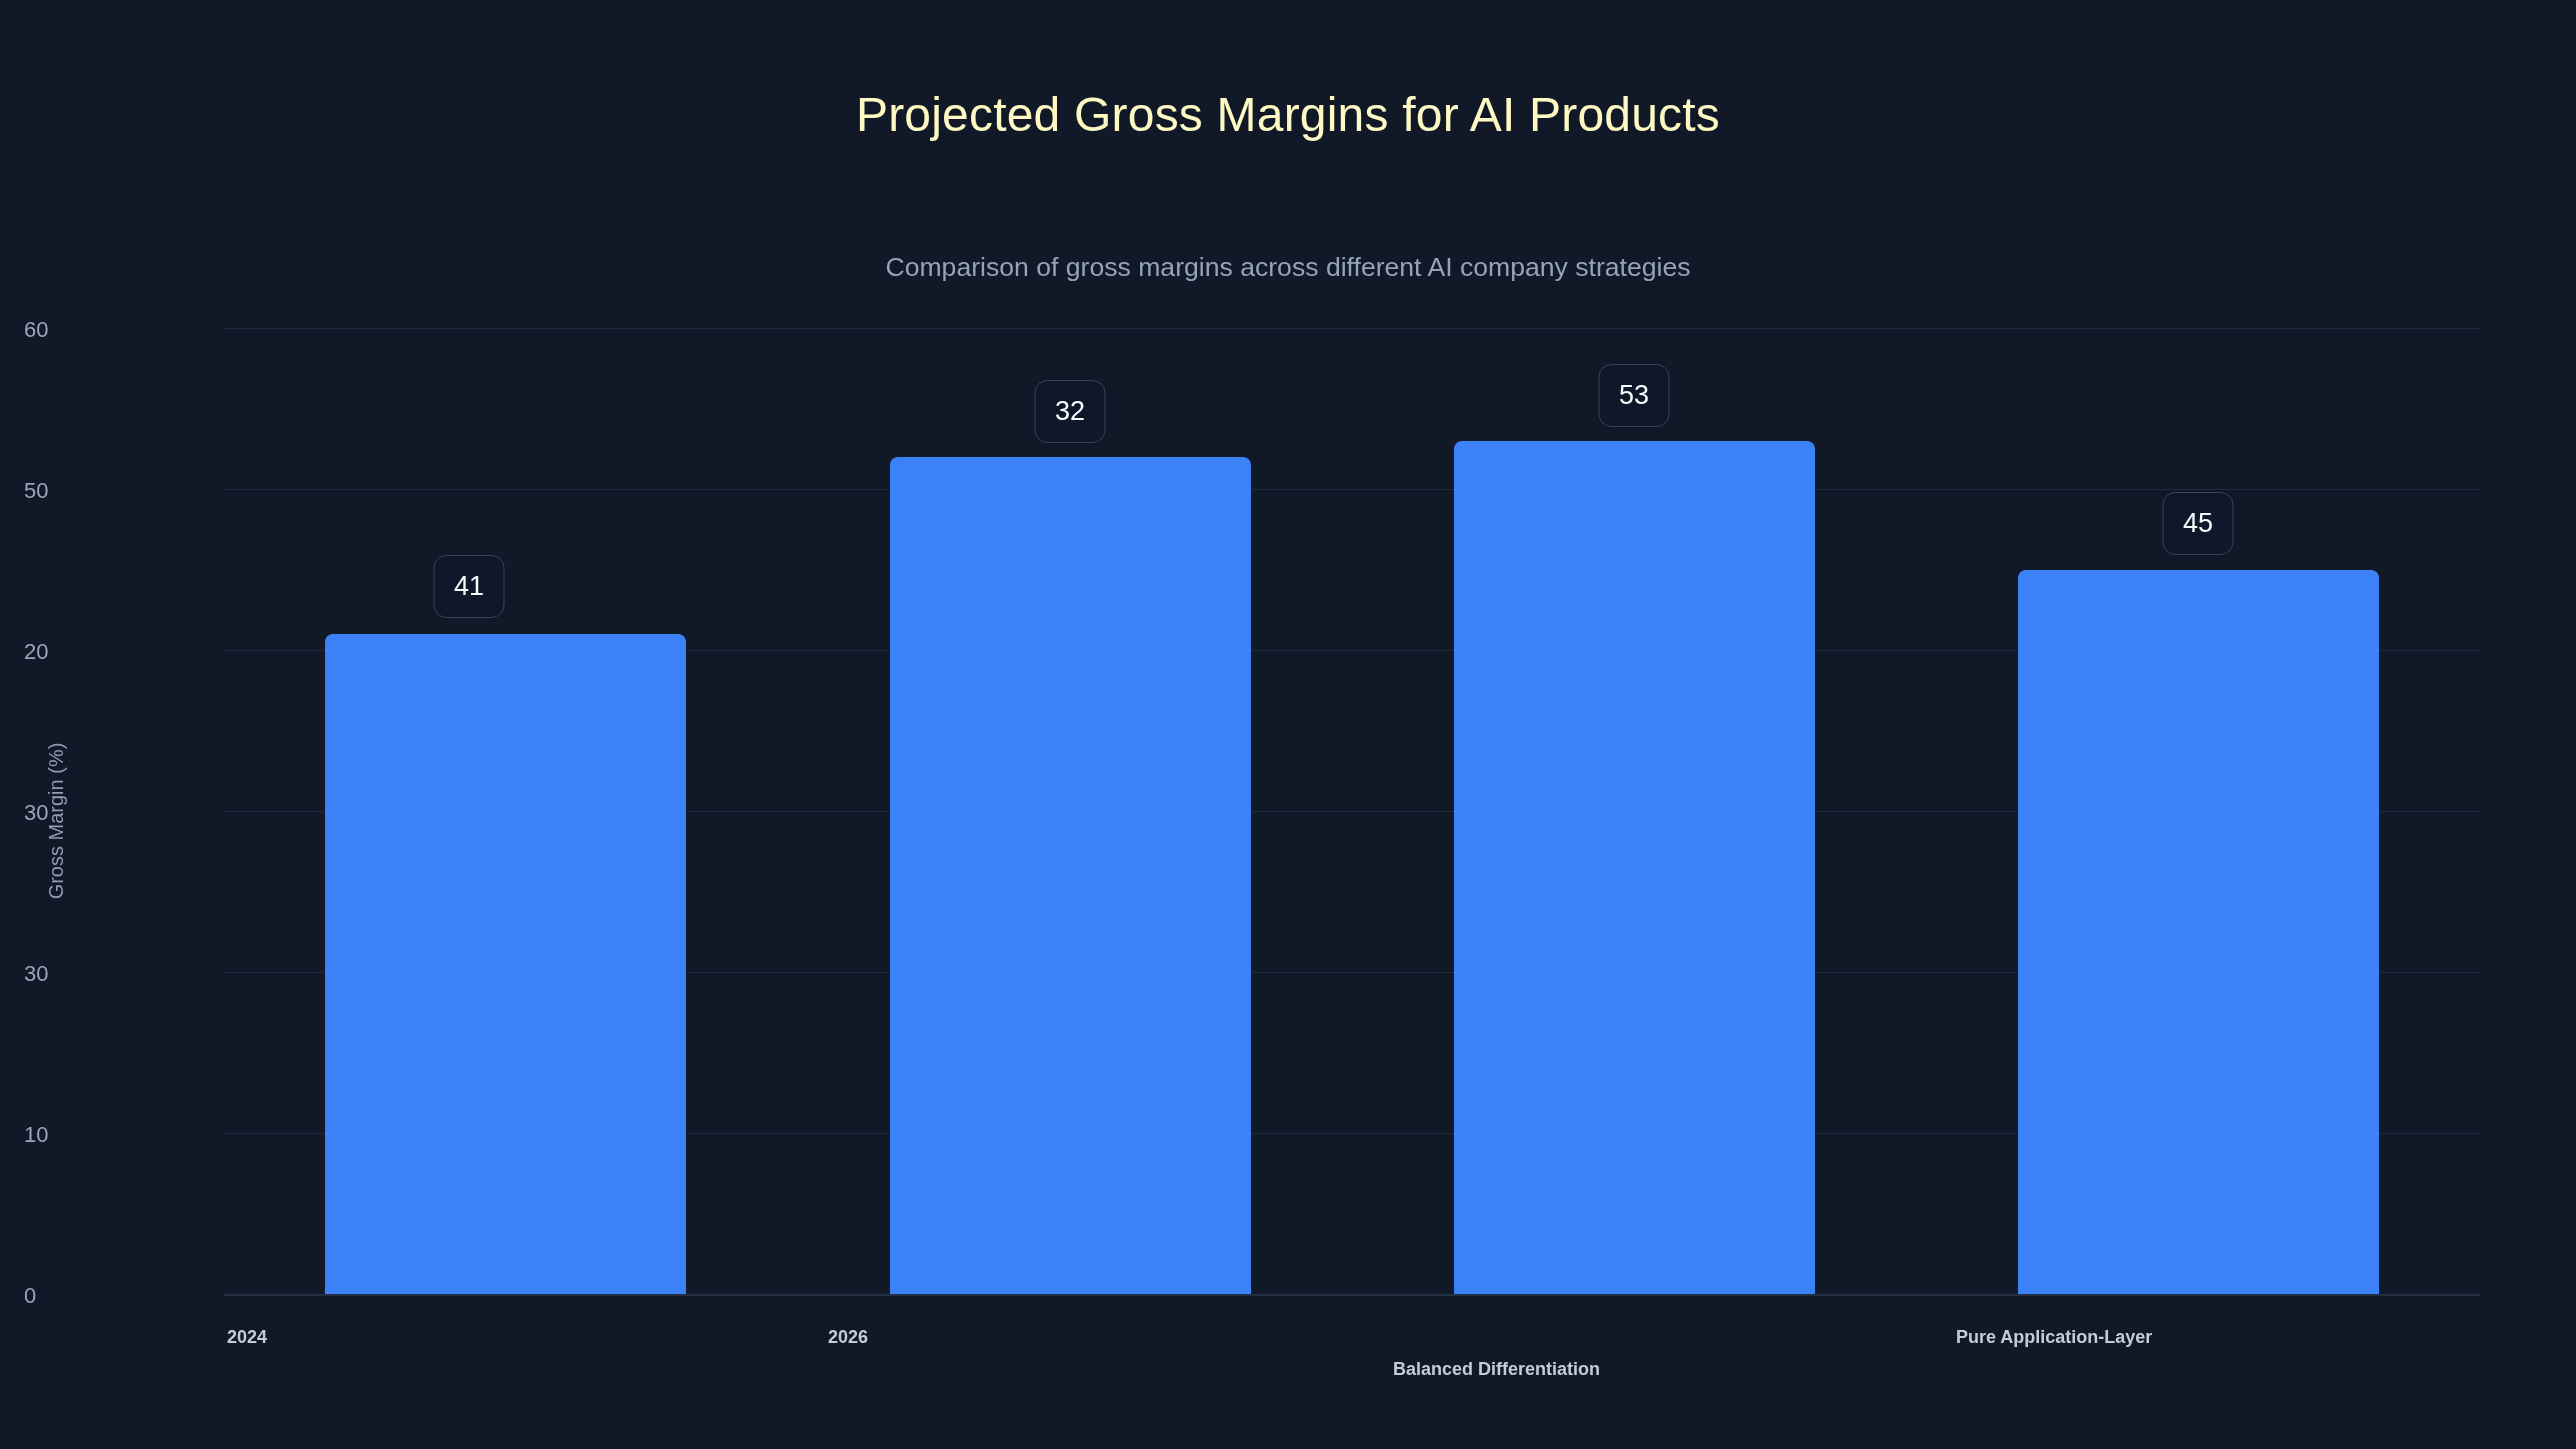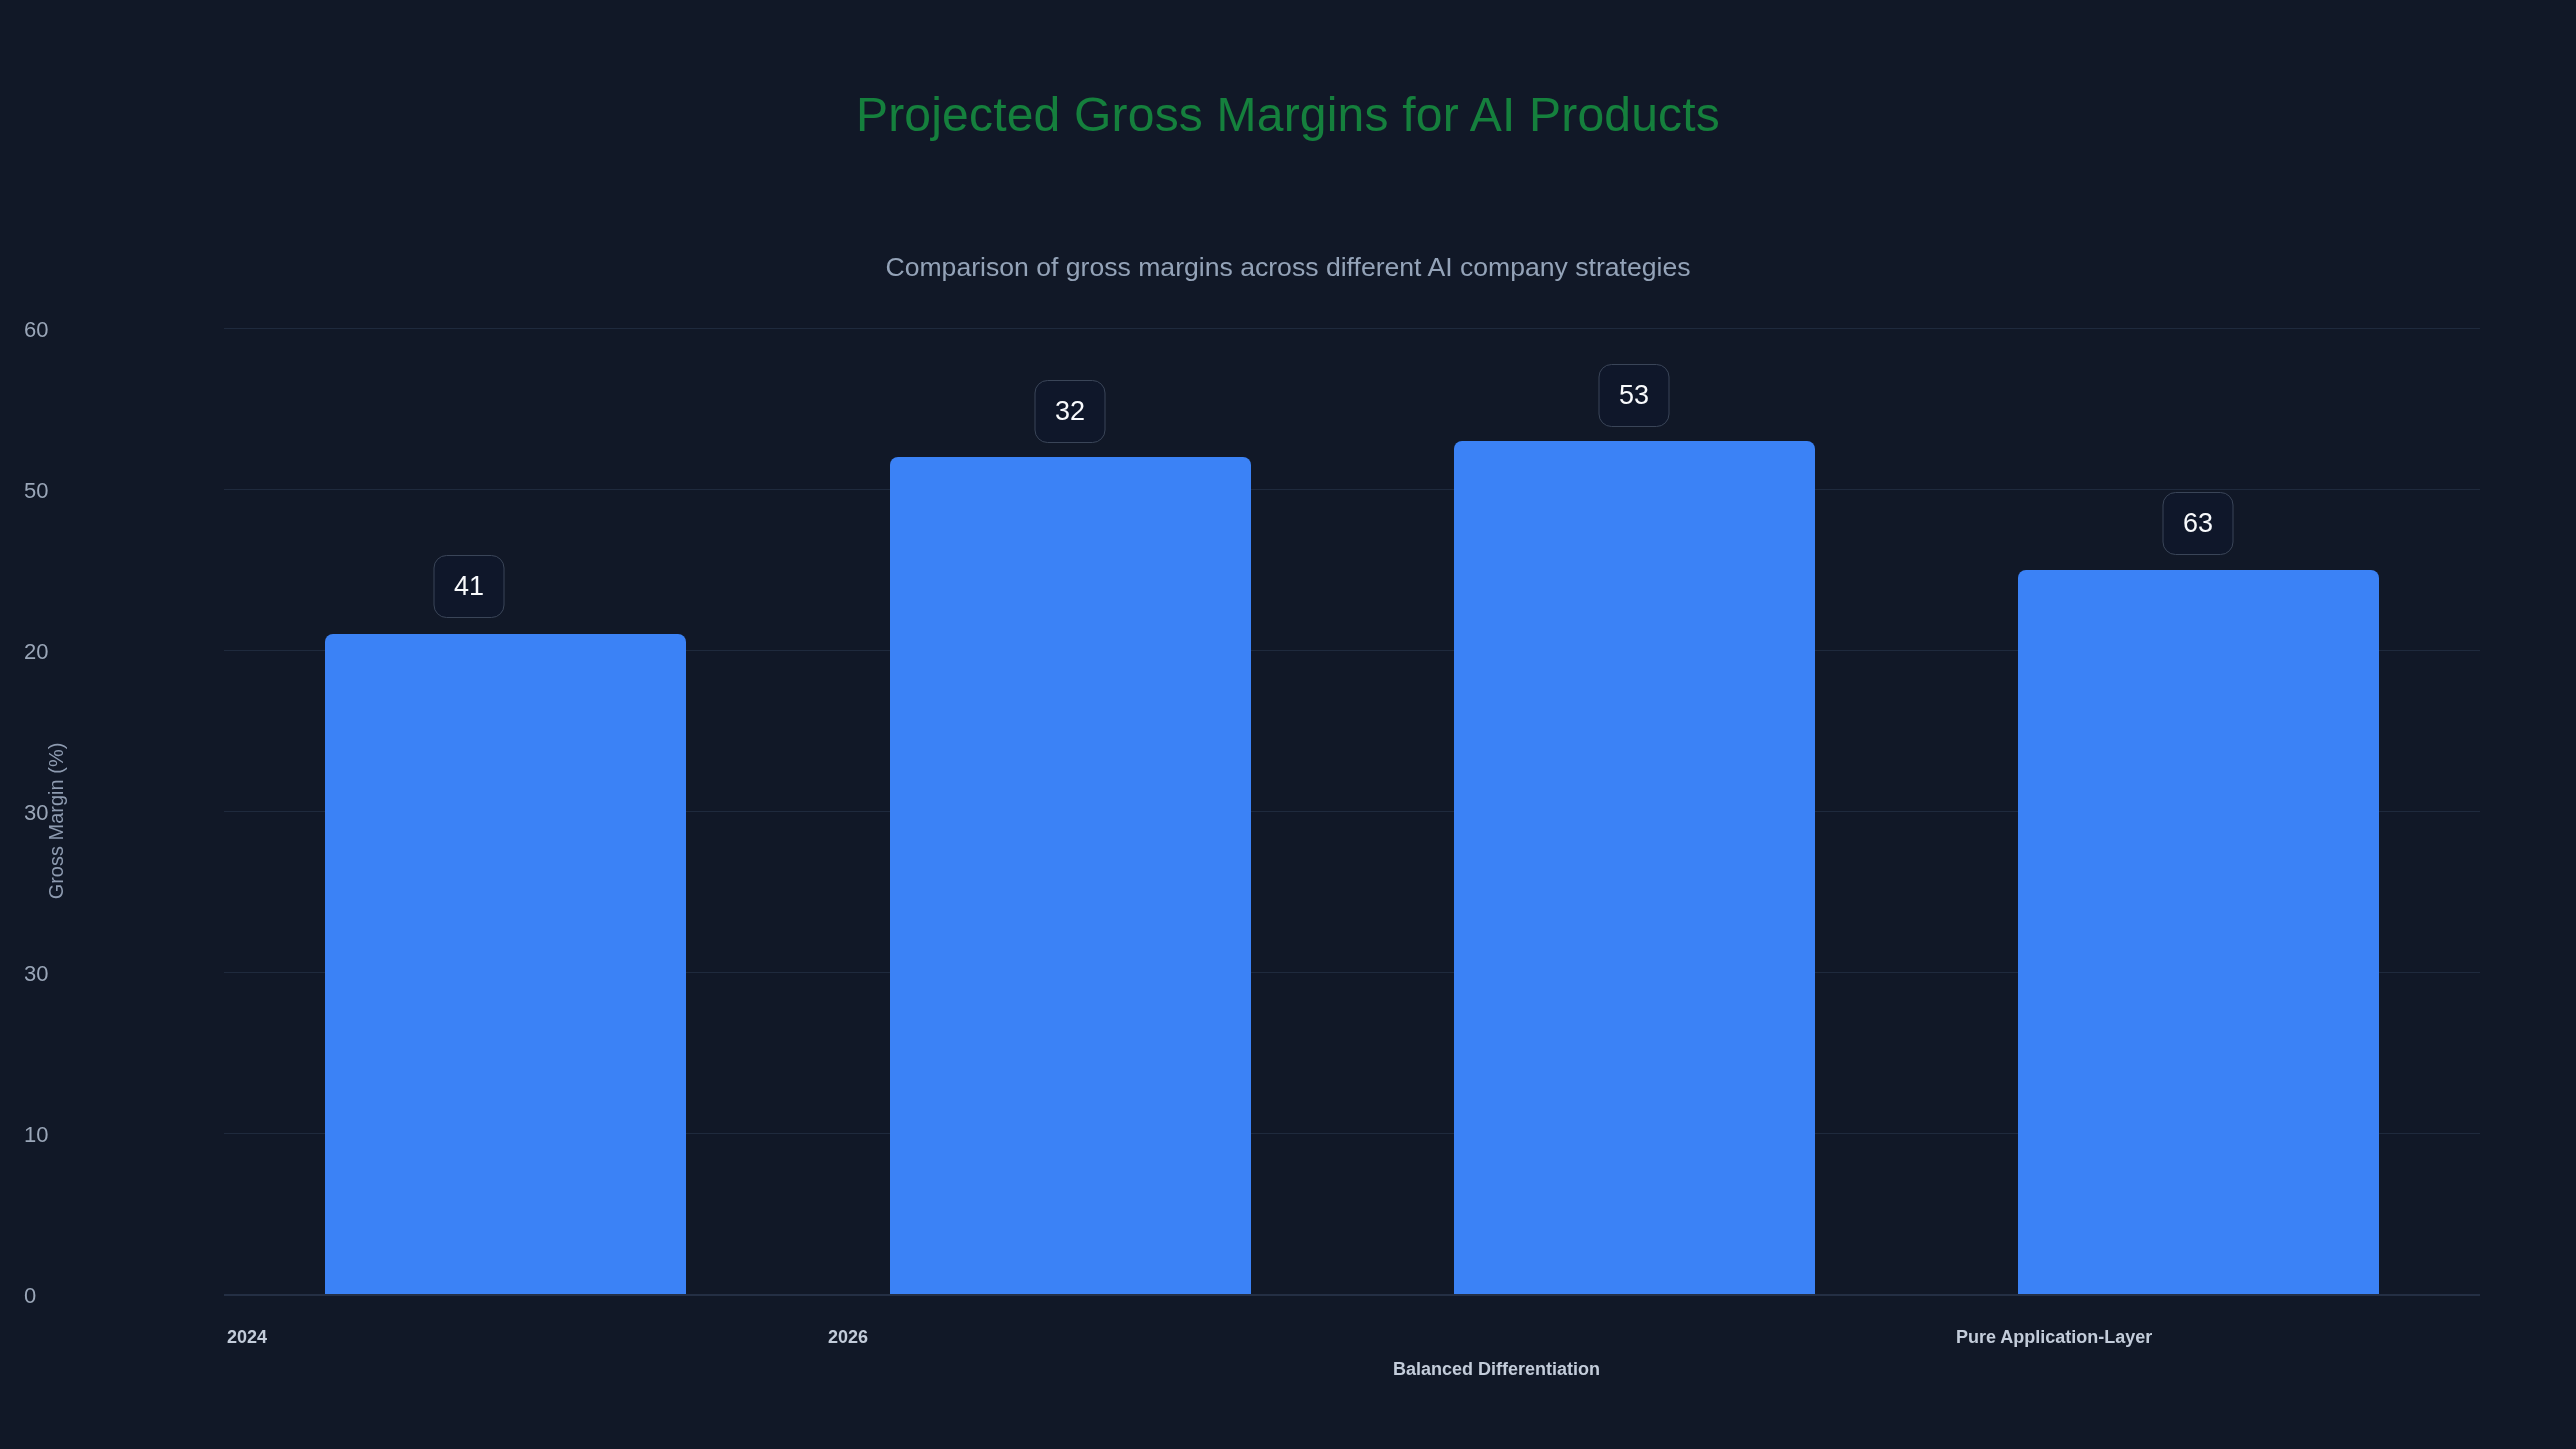--- a/index.html
+++ b/index.html
@@ -16,21 +16,21 @@
   }
 
   
   #chart-title {
     position:absolute;
     left:0; top:91px;
     width:2576px;
     text-align:center;
     font-size:48px;
     font-weight:400;
-    color:#15803d;
+    color:#fef9c3;
     letter-spacing:0.2px;
     line-height:1;
   }
   #chart-subtitle {
     position:absolute;
     left:0; top:254px;
     width:2576px;
     text-align:center;
     font-size:26.6px;
     font-weight:400;
@@ -148,21 +148,21 @@
     <div class="bar" style="left:666px; width:361px; top:129px; height:837px;"></div>
 
     <div class="bar" style="left:1230px; width:361px; top:113px; height:853px;"></div>
 
     <div class="bar" style="left:1794px; width:361px; top:242px; height:725px;"></div>
   </div>
 
   <div class="value-badge" style="left:469px; top:555px; transform:translateX(-50%);">41</div>
   <div class="value-badge" style="left:1070px; top:380px; transform:translateX(-50%);">32</div>
   <div class="value-badge" style="left:1634px; top:364px; transform:translateX(-50%);">53</div>
-  <div class="value-badge" style="left:2198px; top:492px; transform:translateX(-50%);">63</div>
+  <div class="value-badge" style="left:2198px; top:492px; transform:translateX(-50%);">45</div>
 
   <div id="axis-baseline"></div>
 
   <div class="x-tick" style="left:227px; width:483px;">2024</div>
   <div class="x-tick" style="left:828px; width:483px;">2026</div>
   <div class="x-tick" style="left:1393px; width:483px;margin-top:32px;">Balanced Differentiation</div>
   <div class="x-tick" style="left:1956px; width:483px;">Pure Application-Layer</div>
 
 </div>
 

